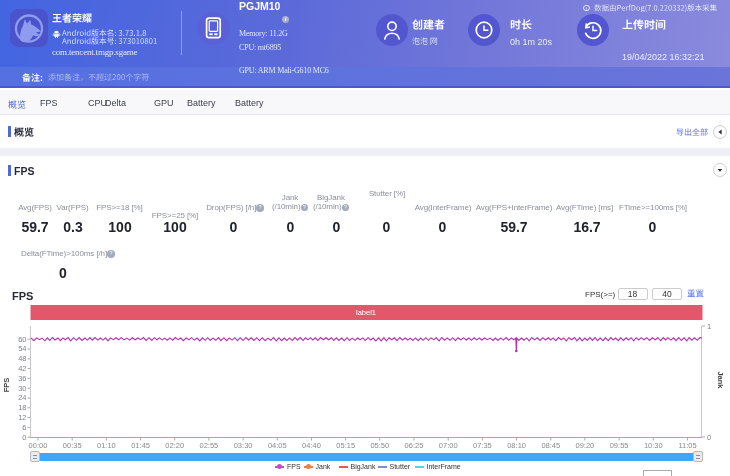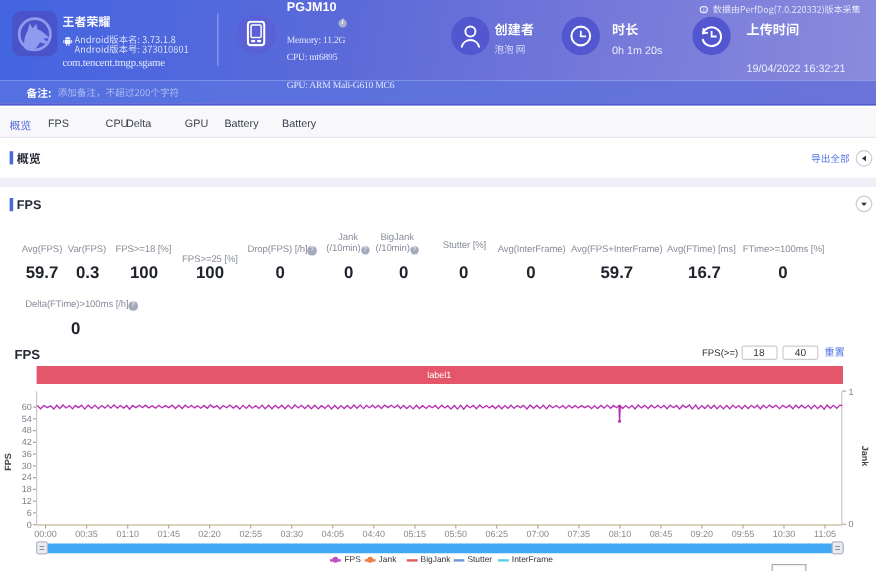--- a/index.html
+++ b/index.html
@@ -154,21 +154,21 @@
       <path d="M4.6,5.9 L7,8.7 L9.4,5.9 Z" fill="#2a2e38"></path>
     </svg>
 
 <div class="lbl" style="left:-20.0px;width:110px;top:202.5px">Avg(FPS)</div>
 <div class="lbl" style="left:17.5px;width:110px;top:202.5px">Var(FPS)</div>
 <div class="lbl" style="left:64.5px;width:110px;top:202.5px">FPS&gt;=18 [%]</div>
 <div class="lbl" style="left:120.0px;width:110px;top:211px">FPS&gt;=25 [%]</div>
 <div class="lbl" style="left:180.0px;width:110px;top:202.5px">Drop(FPS) [/h]<span class="q">?</span></div>
 <div class="lbl" style="left:235.0px;width:110px;top:192.5px">Jank<br>(/10min)<span class="q">?</span></div>
 <div class="lbl" style="left:276.0px;width:110px;top:192.5px">BigJank<br>(/10min)<span class="q">?</span></div>
-<div class="lbl" style="left:332.0px;width:110px;top:200px">Stutter [%]</div>
+<div class="lbl" style="left:332.0px;width:110px;top:189px">Stutter [%]</div>
 <div class="lbl" style="left:388.0px;width:110px;top:202.5px">Avg(InterFrame)</div>
 <div class="lbl" style="left:459.0px;width:110px;top:202.5px">Avg(FPS+InterFrame)</div>
 <div class="lbl" style="left:529.5px;width:110px;top:202.5px">Avg(FTime) [ms]</div>
 <div class="lbl" style="left:598.0px;width:110px;top:202.5px">FTime&gt;=100ms [%]</div>
 <div class="val" style="left:5.0px;width:60px;top:219px">59.7</div>
 <div class="val" style="left:43.0px;width:60px;top:219px">0.3</div>
 <div class="val" style="left:90.0px;width:60px;top:219px">100</div>
 <div class="val" style="left:145.0px;width:60px;top:219px">100</div>
 <div class="val" style="left:203.5px;width:60px;top:219px">0</div>
 <div class="val" style="left:260.5px;width:60px;top:219px">0</div>

